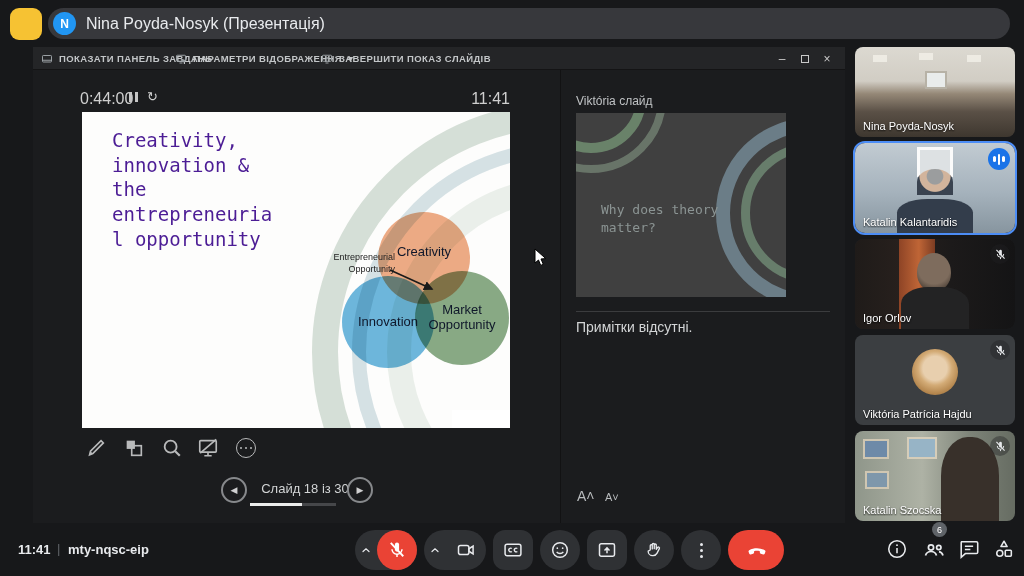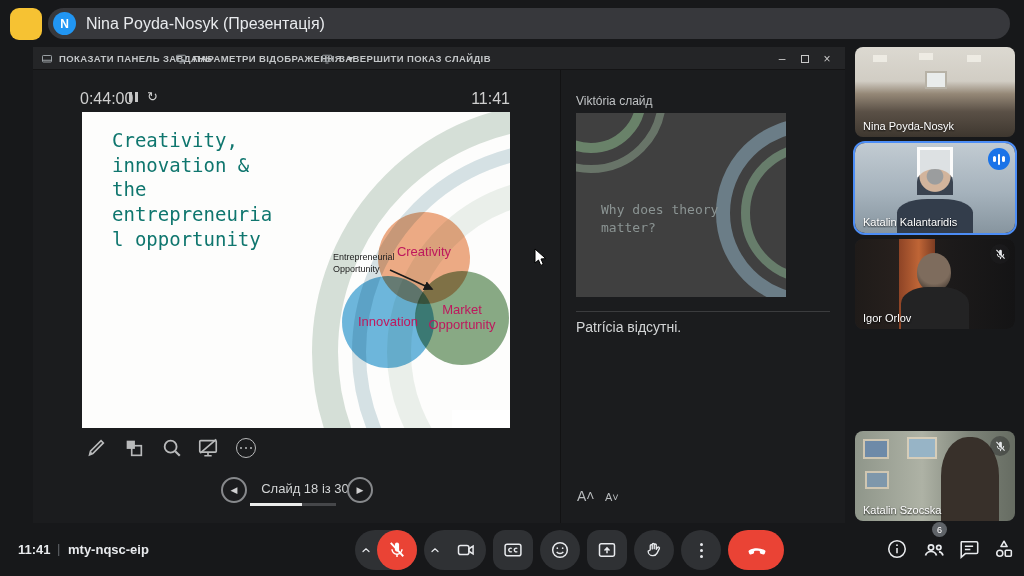--- a/index.html
+++ b/index.html
@@ -29,24 +29,24 @@
 
   .timer-text { color:#cfcfcf; font-size:16px; }
   .pause-icon { display:flex; gap:3px; }
   .pause-icon i { display:block; width:3px; height:10px; background:#c6c6c6; }
 
   
   .slide { left:49px; top:65px; width:428px; height:316px; background:#fdfdfc; overflow:hidden; }
   .ring { position:absolute; border-radius:50%; border-style:solid; }
   .slide-title { position:absolute; left:30px; top:16px; width:14ch;
     font-family:"DejaVu Sans Mono", monospace; font-size:19px; line-height:1.3;
-    color:#0f766e; overflow-wrap:break-word; z-index:3; }
+    color:#4c1d95; overflow-wrap:break-word; z-index:3; }
   .vcircle { position:absolute; border-radius:50%; mix-blend-mode:multiply; opacity:.92; z-index:2; }
-  .vlabel { position:absolute; width:100px; text-align:center; font-size:13px; color:#be185d; z-index:3; }
-  .vcallout { position:absolute; left:251px; top:140px; width:62px; text-align:left;
+  .vlabel { position:absolute; width:100px; text-align:center; font-size:13px; color:#0f172a; z-index:3; }
+  .vcallout { position:absolute; left:251px; top:140px; width:62px; text-align:right;
     font-size:9px; line-height:1.3; color:#222; overflow-wrap:break-word; z-index:4; }
   .white-patch { position:absolute; left:370px; top:298px; width:58px; height:18px; background:#fff; z-index:2; }
 
   
   .tool-btn { position:absolute; width:26px; height:26px; color:#b9babb; display:flex;
     align-items:center; justify-content:center; }
   .tool-btn svg { width:22px; height:22px; }
   .dots-h { display:flex; gap:2.5px; align-items:center; justify-content:center;
     width:20px; height:20px; border:1.6px solid #b9babb; border-radius:50%; }
   .dots-h i { width:2.5px; height:2.5px; border-radius:50%; background:#b9babb; }
@@ -319,21 +319,21 @@
     <div class="abs notes-panel">
       <div class="notes-heading">Viktória слайд</div>
       <div class="preview">
         <div class="ring" style="width:190px;height:190px;left:140px;top:5px;border-width:14px;border-color:rgba(150,185,205,.5)"></div>
         <div class="ring" style="width:140px;height:140px;left:165px;top:30px;border-width:9px;border-color:rgba(150,200,160,.45)"></div>
         <div class="ring" style="width:110px;height:110px;left:-40px;top:-70px;border-width:10px;border-color:rgba(145,195,145,.5)"></div>
         <div class="ring" style="width:150px;height:150px;left:-60px;top:-90px;border-width:8px;border-color:rgba(180,215,180,.35)"></div>
         <div class="preview-text">Why does theory matter?</div>
       </div>
       <div class="notes-divider"></div>
-      <div class="notes-text">Patrícia відсутні.</div>
+      <div class="notes-text">Примітки відсутні.</div>
       <span class="font-btn" style="left:16px;font-size:14px">A˄</span>
       <span class="font-btn" style="left:44px;font-size:11px;top:421px">A˅</span>
     </div>
   </div>
 
   <div class="abs tile" style="top:47px">
     <div class="bg-layer" style="background:linear-gradient(180deg,#dcd9d1 0%,#d1cdc4 38%,#958877 52%,#5a5046 72%,#3e372f 100%)"></div>
     <div class="abs" style="left:70px;top:24px;width:22px;height:18px;background:#e9eceb;border:2px solid #b7b2a6"></div>
     <div class="abs" style="left:18px;top:8px;width:14px;height:7px;background:#f2f0e8;opacity:.8"></div>
     <div class="abs" style="left:64px;top:6px;width:14px;height:7px;background:#f2f0e8;opacity:.8"></div>
@@ -360,20 +360,30 @@
     <div class="abs" style="left:62px;top:14px;width:34px;height:38px;border-radius:50% 50% 46% 46%;background:radial-gradient(circle at 50% 40%,#7e6c5d 0 55%,#4f4339 80%)"></div>
     <div class="abs" style="left:46px;top:48px;width:68px;height:42px;border-radius:40% 40% 0 0;background:#232324"></div>
     <div class="mic-badge">
       <svg>
           <use href="#i-mic-off" width="13" height="13"></use>
         </svg>
       </div>
     <span class="tile-name">Igor Orlov</span>
   </div>
 
+  <div class="abs tile" style="top:335px">
+    <div class="bg-layer" style="background:#3b3e41"></div>
+    <div class="abs" style="left:57px;top:14px;width:46px;height:46px;border-radius:50%;background:radial-gradient(circle at 50% 42%,#e8cfae 0 34%,#d3ab76 48%,#b3854d 72%,#8c6a42 100%)"></div>
+    <div class="mic-badge">
+      <svg>
+          <use href="#i-mic-off" width="13" height="13"></use>
+        </svg>
+      </div>
+    <span class="tile-name" style="right:8px;text-align:left">Viktória Patrícia Hajdu</span>
+  </div>
 
   <div class="abs tile" style="top:431px">
     <div class="bg-layer" style="background:linear-gradient(90deg,#8f968a 0%,#aeb2a5 42%,#7d8378 72%,#666c62 100%)"></div>
     <div class="abs" style="left:8px;top:8px;width:26px;height:20px;background:#6e8aa8;border:2px solid #cfc6b2"></div>
     <div class="abs" style="left:10px;top:40px;width:24px;height:18px;background:#7e97ab;border:2px solid #cfc6b2"></div>
     <div class="abs" style="left:52px;top:6px;width:30px;height:22px;background:#97b4c6;border:2px solid #d6cdb9"></div>
     <div class="abs" style="left:86px;top:6px;width:58px;height:84px;border-radius:46% 46% 0 0;background:#38302a"></div>
     <div class="abs" style="left:98px;top:14px;width:34px;height:44px;border-radius:50% 50% 44% 44%;background:radial-gradient(circle at 50% 45%,#cbա... #c9a88d 0 60%,#a9876c 85%)"></div>
     <div class="mic-badge">
       <svg>

